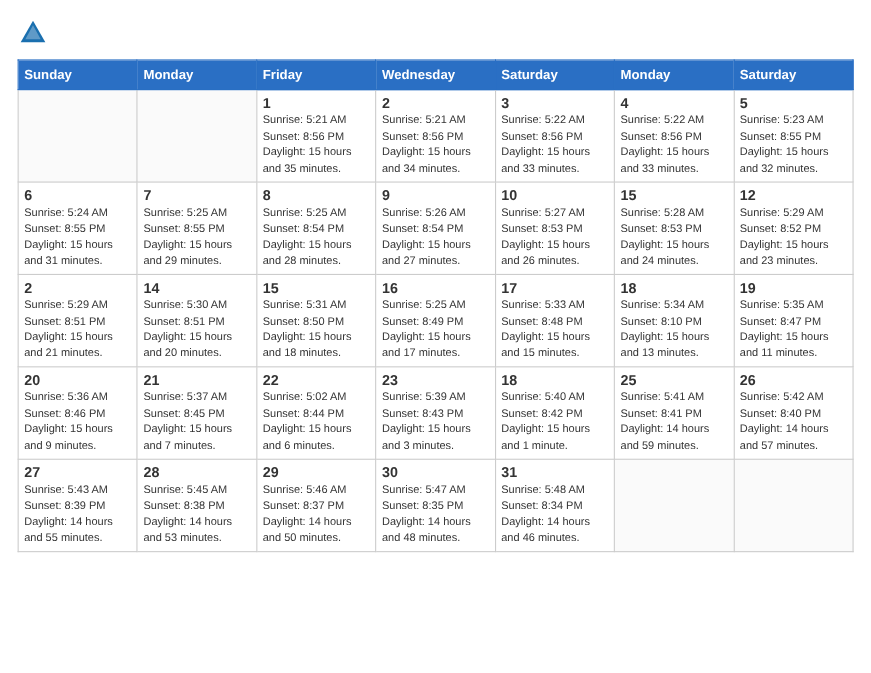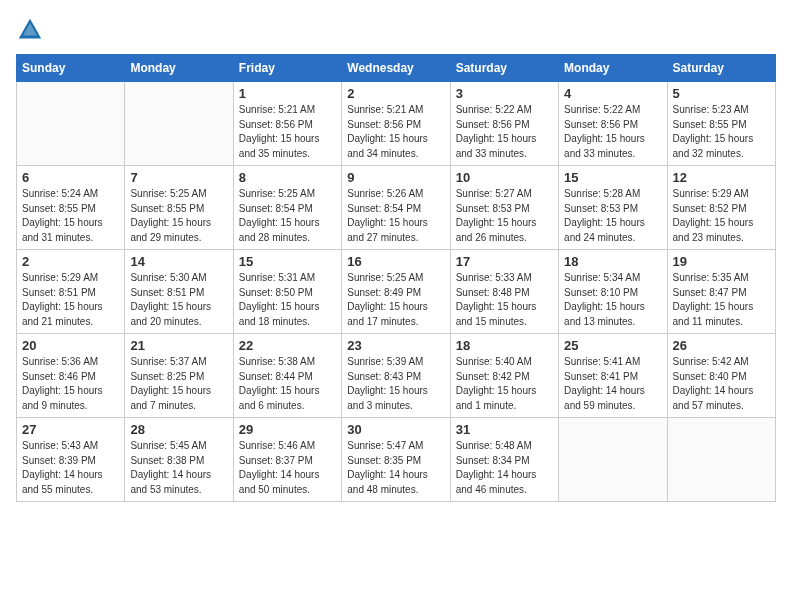--- a/index.html
+++ b/index.html
@@ -261,27 +261,27 @@
         <td>
           <span class="day-num">20</span>
           <div class="cell-detail">Sunrise: 5:36 AM
 Sunset: 8:46 PM
 Daylight: 15 hours
 and 9 minutes.</div>
         </td>
         <td>
           <span class="day-num">21</span>
           <div class="cell-detail">Sunrise: 5:37 AM
-Sunset: 8:25 PM
+Sunset: 8:45 PM
 Daylight: 15 hours
 and 7 minutes.</div>
         </td>
         <td>
           <span class="day-num">22</span>
-          <div class="cell-detail">Sunrise: 5:38 AM
+          <div class="cell-detail">Sunrise: 5:02 AM
 Sunset: 8:44 PM
 Daylight: 15 hours
 and 6 minutes.</div>
         </td>
         <td>
           <span class="day-num">23</span>
           <div class="cell-detail">Sunrise: 5:39 AM
 Sunset: 8:43 PM
 Daylight: 15 hours
 and 3 minutes.</div>

